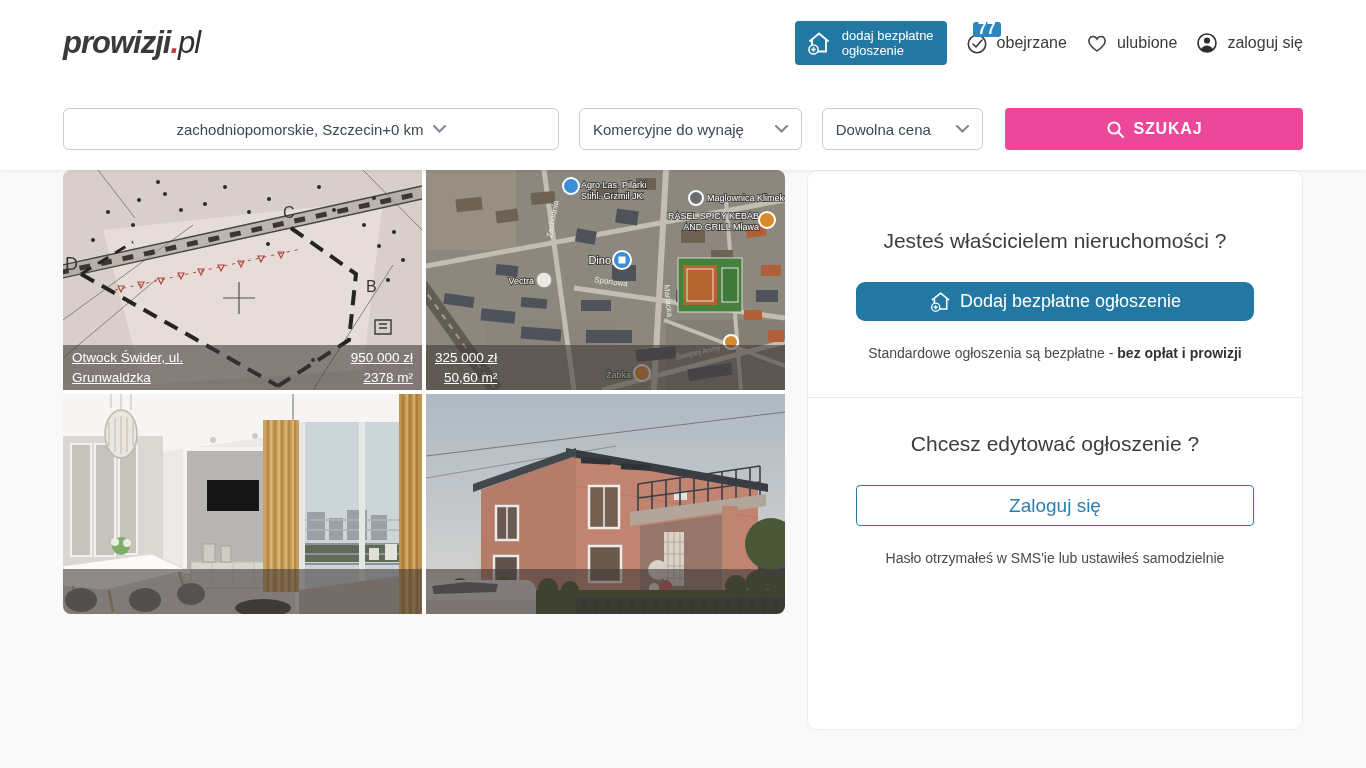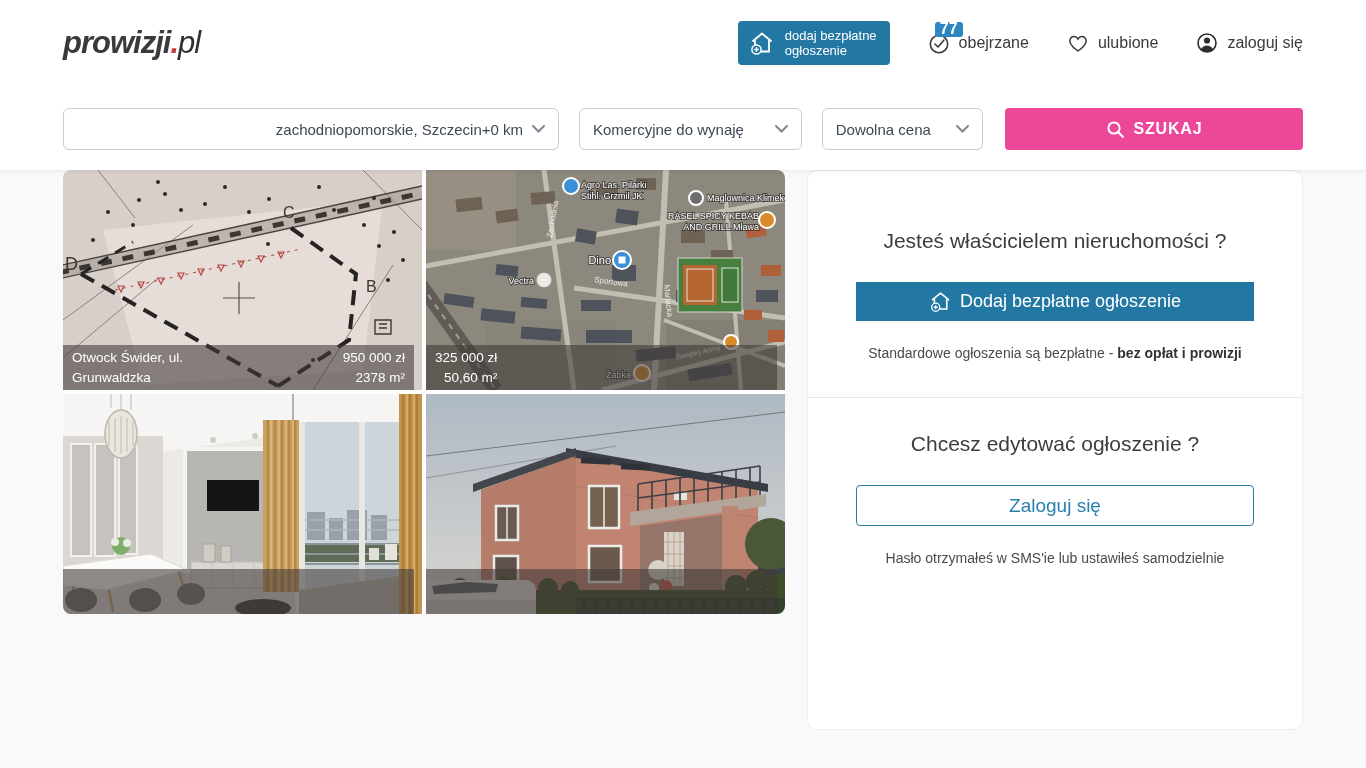--- a/index.html
+++ b/index.html
@@ -6,65 +6,65 @@
   html,body { width:1366px; height:768px; overflow:hidden; }
   body { font-family:"Liberation Sans", sans-serif; background:#f9f9f9; color:#3f3f3f; }
 
   
   .topbar { background:#fff; box-shadow:0 1px 4px rgba(0,0,0,.08); position:relative; z-index:5; }
   .topbar-inner { width:1240px; margin:0 auto; }
   .header-row { height:86px; display:flex; align-items:center; justify-content:space-between; }
   .logo { font-style:italic; font-size:31px; font-weight:bold; letter-spacing:-1px; color:#3a3a3a; text-decoration:none; cursor:pointer; }
   .logo .dot { color:#c23b3d; }
   .logo .tld { font-weight:normal; color:#2f2f2f; }
-  .header-nav { display:flex; align-items:center; gap:37px; }
+  .header-nav { display:flex; align-items:center; gap:18px; }
   .btn-add { display:flex; align-items:center; gap:9px; background:#2278a3; border:none; border-radius:4px;
              color:#fff; padding:7px 13px 7px 11px; cursor:pointer; }
   .btn-add-text { text-align:left; font-size:13px; line-height:15px; display:flex; flex-direction:column; }
   .nav-item { display:flex; align-items:center; gap:8px; font-size:16px; color:#3a3a3a; cursor:pointer; text-decoration:none; }
   .icon-wrap { position:relative; display:inline-flex; }
   .badge { position:absolute; top:-9px; right:-12px; background:#2e86c1; color:#fff; font-size:16px; font-weight:bold;
            padding:1px 5px 2px; border-radius:3px; line-height:12px; }
 
   
   .search-row { display:flex; align-items:center; padding:22px 0 20px; }
   .field { border:1px solid #ccc; border-radius:6px; background:#fff; height:42px; display:flex; align-items:center;
            padding:0 13px; font-size:15px; color:#3d4755; cursor:pointer; }
-  .field-location { width:499px; margin-right:20px; justify-content:flex-end; }
+  .field-location { width:499px; margin-right:20px; justify-content:center; }
   .radius { display:flex; align-items:center; gap:9px; color:#3d4755; }
   .field-category { width:224px; margin-right:20px; }
   .field-price { width:162px; margin-right:22px; }
   .field .val { white-space:nowrap; overflow:hidden; }
   .field .chev { margin-left:auto; padding-left:8px; display:flex; }
   .btn-search { width:300px; height:42px; background:#ec4899; color:#fff; border:none; border-radius:4px;
                 font-size:16px; font-weight:bold; letter-spacing:.8px; cursor:pointer;
                 display:flex; align-items:center; justify-content:center; gap:9px; font-family:inherit; }
 
   
   main { width:1240px; margin:0 auto; }
   .hero-title { text-align:center; font-weight:400; font-size:30px; line-height:40px; letter-spacing:-.3px;
                 color:#4a4a4a; padding-top:63px; margin-bottom:53px; }
 
   
   .content { display:flex; gap:22px; align-items:flex-start; }
   .grid { width:722px; display:grid; grid-template-columns:359px 359px; gap:4px; background:#fff;
           border-radius:8px; overflow:hidden; }
   .card { position:relative; width:359px; height:220px; display:block; cursor:pointer; overflow:hidden; }
   .card svg.thumb { display:block; width:359px; height:220px; }
-  .caption { position:absolute; left:0; right:8px; bottom:0; height:45px; background:rgba(64,57,55,.58);
-             color:#fff; display:flex; justify-content:space-between; align-items:center; padding:2px 9px; }
+  .caption { position:absolute; left:0; right:0; bottom:0; height:45px; background:rgba(64,57,55,.58);
+             color:#fff; display:flex; justify-content:space-between; align-items:center; padding:2px 9px;text-decoration:underline; }
   .caption .loc span, .caption .nums span { display:block; font-size:13.5px; line-height:20px; }
   .caption .nums { text-align:right; }
 
   
   .sidebar-card { width:496px; background:#fff; border:1px solid #ededed; border-radius:10px; height:560px; }
   .sb-section { text-align:center; padding:58px 48px 36px; }
   .sb-section + .sb-section { border-top:1px solid #e9e9e9; padding-top:34px; }
   .sb-h { font-size:21px; font-weight:400; color:#3d3d3d; margin-bottom:29px; }
-  .btn-teal { width:100%; height:39px; background:#2278a3; color:#fff; border:none; border-radius:0;
+  .btn-teal { width:100%; height:39px; background:#2278a3; color:#fff; border:none; border-radius:9px;
               font-size:18px; cursor:pointer; display:flex; align-items:center; justify-content:center; gap:7px; font-family:inherit; }
   .btn-outline { width:100%; height:41px; background:#fff; color:#2b7fad; border:1px solid #2a7ca5; border-radius:4px;
                  font-size:19px; cursor:pointer; font-family:inherit; }
   .sb-note { margin-top:24px; font-size:14px; color:#4a4a4a; }
   .sb-note b { color:#333; }
 
   svg text { font-family:"Liberation Sans", sans-serif; }
 </style>
 </head>
 <body>

